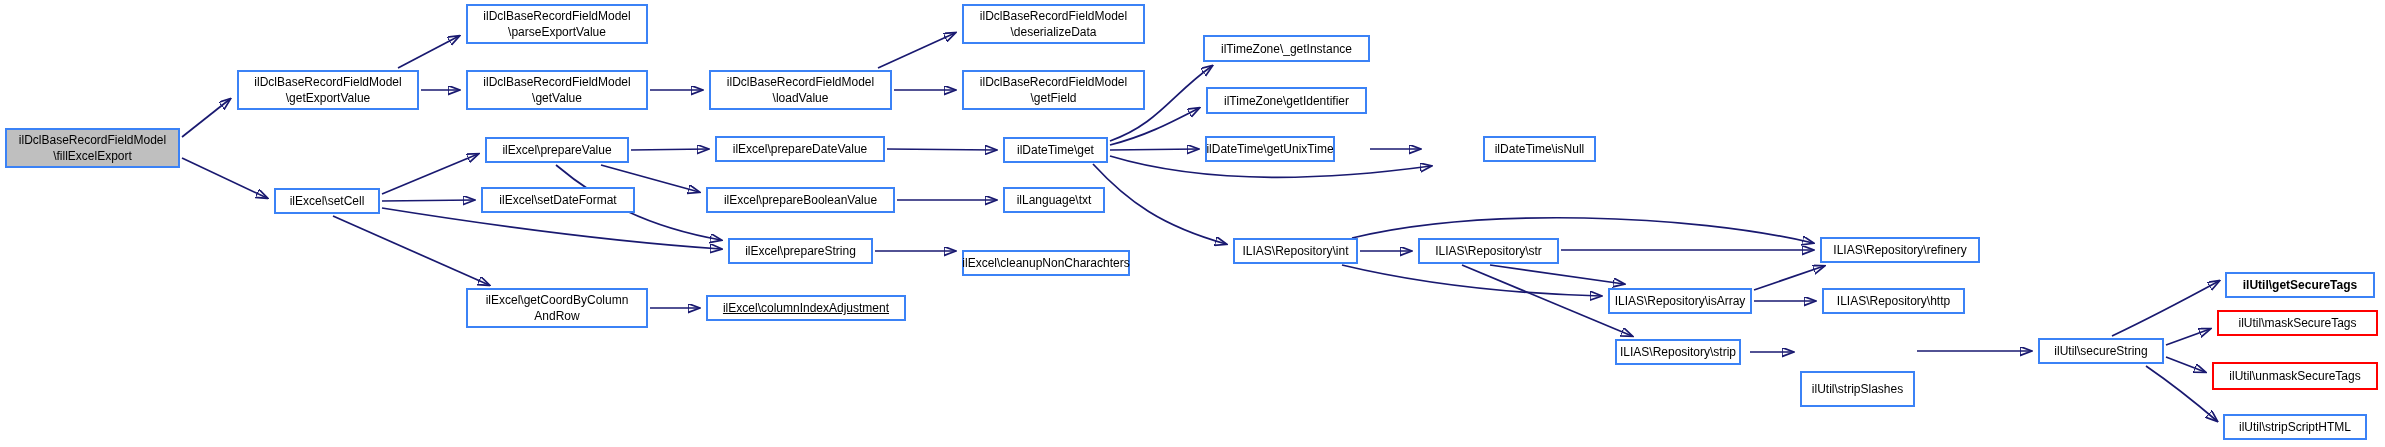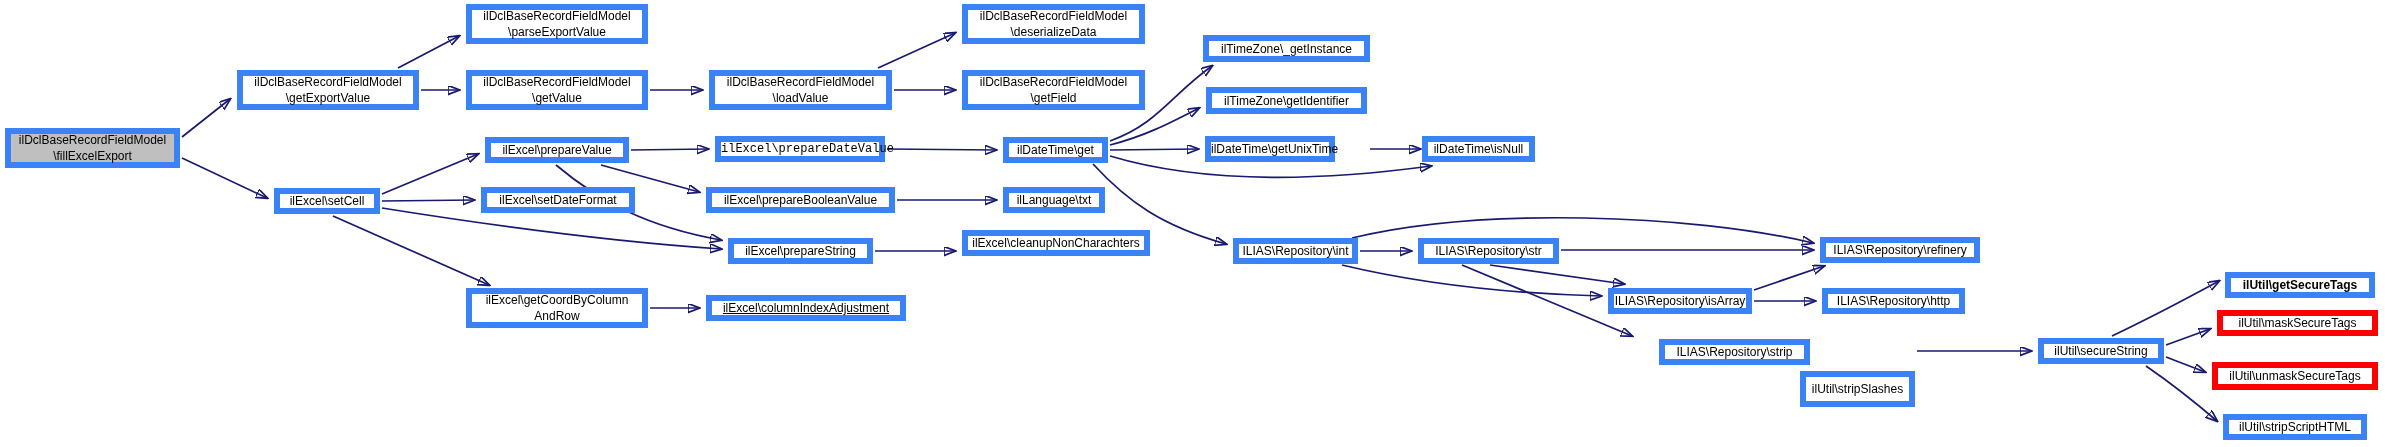--- a/index.html
+++ b/index.html
@@ -8,26 +8,27 @@
     width:2385px;height:447px;
     background:#ffffff;
     font-family:"Liberation Sans", sans-serif;
     overflow:hidden;
   }
   #edge-layer{position:absolute;left:0;top:0;width:2385px;height:447px;}
   #edge-layer path{fill:none;stroke:#191970;stroke-width:1.7px;}
   .node{
     position:absolute;
     box-sizing:border-box;
-    border:6px solid #3b82f6;
+    border:2px solid #3b82f6;
     background:#ffffff;
     color:#000000;
     display:flex;
     flex-direction:column;
     justify-content:center;
+    align-items:center;
     text-align:center;
     font-size:12px;
     line-height:16px;
     white-space:nowrap;
     cursor:pointer;
   }
   .node.root{background:#bfbfbf;}
   .node.red{border-color:#ff0000;}
   .node span{display:block;}
 </style>
@@ -113,30 +114,30 @@
       </div>
       <div class="node" style="left: 274px; top: 188px; width: 106px; height: 26px;">
         <span>ilExcel\setCell</span>
       </div>
       <div class="node" style="left: 485px; top: 137px; width: 144px; height: 26px;">
         <span>ilExcel\prepareValue</span>
       </div>
       <div class="node" style="left: 481px; top: 187px; width: 154px; height: 26px;">
         <span>ilExcel\setDateFormat</span>
       </div>
-      <div class="node" style="left: 715px; top: 136px; width: 170px; height: 26px; font-family: Liberation Mono, monospace;">
+      <div class="node" style="left: 715px; top: 136px; width: 170px; height: 26px;">
         <span>ilExcel\prepareDateValue</span>
       </div>
       <div class="node" style="left: 706px; top: 187px; width: 189px; height: 26px;">
         <span>ilExcel\prepareBooleanValue</span>
       </div>
       <div class="node" style="left: 728px; top: 238px; width: 145px; height: 26px;">
         <span>ilExcel\prepareString</span>
       </div>
-      <div class="node" style="left: 962px; top: 230px; width: 188px; height: 26px;">
+      <div class="node" style="left: 962px; top: 250px; width: 168px; height: 26px;">
         <span>ilExcel\cleanupNonCharachters</span>
       </div>
       <div class="node" style="left: 466px; top: 288px; width: 182px; height: 40px;">
         <span>ilExcel\getCoordByColumn</span>
         <span>AndRow</span>
       </div>
       <div class="node" style="left: 706px; top: 295px; width: 200px; height: 26px; text-decoration: underline;">
         <span>ilExcel\columnIndexAdjustment</span>
       </div>
       <div class="node" style="left: 1003px; top: 137px; width: 105px; height: 26px;">
@@ -144,42 +145,42 @@
       </div>
       <div class="node" style="left: 1203px; top: 35px; width: 167px; height: 27px;">
         <span>ilTimeZone\_getInstance</span>
       </div>
       <div class="node" style="left: 1206px; top: 87px; width: 161px; height: 27px;">
         <span>ilTimeZone\getIdentifier</span>
       </div>
       <div class="node" style="left: 1205px; top: 136px; width: 130px; height: 26px;">
         <span>ilDateTime\getUnixTime</span>
       </div>
-      <div class="node" style="left: 1422px; top: 136px; width: 113px; height: 26px;">
+      <div class="node" style="left: 1483px; top: 136px; width: 113px; height: 26px;">
         <span>ilDateTime\isNull</span>
       </div>
       <div class="node" style="left: 1003px; top: 187px; width: 102px; height: 26px;">
         <span>ilLanguage\txt</span>
       </div>
       <div class="node" style="left: 1233px; top: 238px; width: 125px; height: 26px;">
         <span>ILIAS\Repository\int</span>
       </div>
       <div class="node" style="left: 1418px; top: 238px; width: 141px; height: 26px;">
         <span>ILIAS\Repository\str</span>
       </div>
       <div class="node" style="left: 1820px; top: 237px; width: 160px; height: 26px;">
         <span>ILIAS\Repository\refinery</span>
       </div>
       <div class="node" style="left: 1608px; top: 288px; width: 144px; height: 26px;">
         <span>ILIAS\Repository\isArray</span>
       </div>
       <div class="node" style="left: 1822px; top: 288px; width: 143px; height: 26px;">
         <span>ILIAS\Repository\http</span>
       </div>
-      <div class="node" style="left: 1615px; top: 339px; width: 151px; height: 26px; margin-left: 44px;">
+      <div class="node" style="left: 1615px; top: 339px; width: 126px; height: 26px;">
         <span>ILIAS\Repository\strip</span>
       </div>
       <div class="node" style="left: 1800px; top: 339px; width: 115px; height: 36px; margin-top: 32px;">
         <span>ilUtil\stripSlashes</span>
       </div>
       <div class="node" style="left: 2038px; top: 338px; width: 126px; height: 26px;">
         <span>ilUtil\secureString</span>
       </div>
       <div class="node" style="left: 2225px; top: 272px; width: 150px; height: 26px; font-weight: bold;">
         <span>ilUtil\getSecureTags</span>

